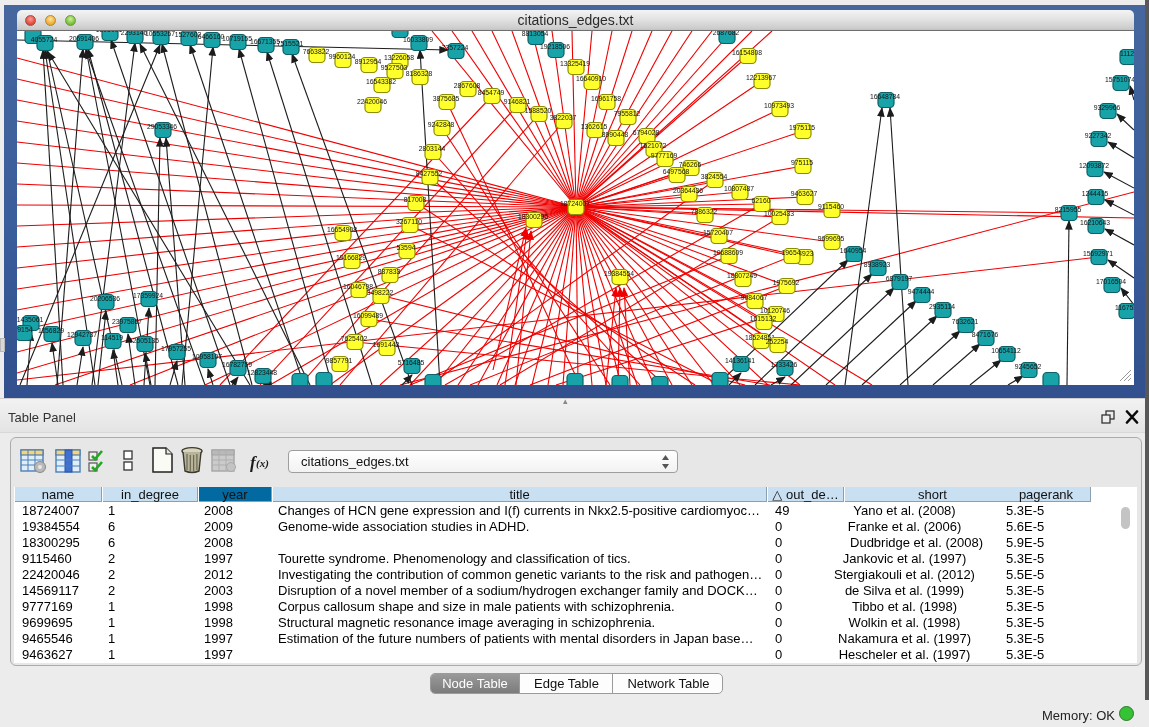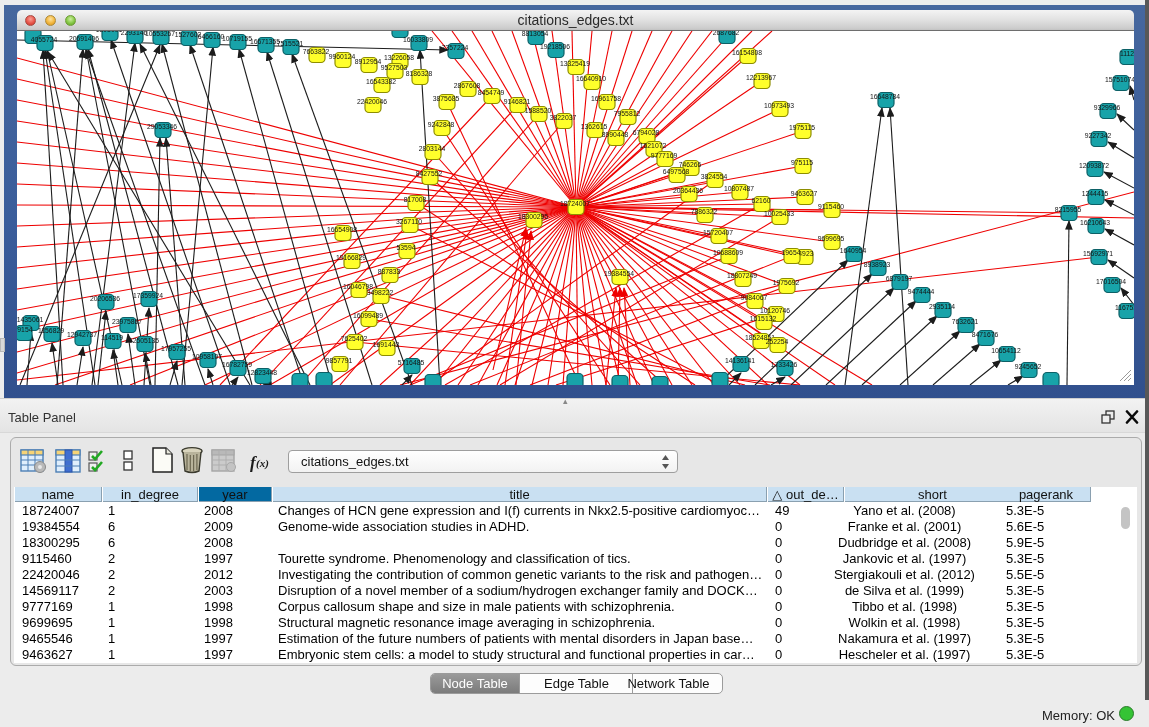--- a/index.html
+++ b/index.html
@@ -555,29 +555,29 @@
       <span style="position:absolute;left:761px">49</span>
       <span style="position:absolute;left:812px;width:157px;text-align:center">Yano et al. (2008)</span>
       <span style="position:absolute;left:992px">5.3E-5</span>
     </div>
     <div style="position:absolute;left:0;top:32px;width:1123px;height:16px;font-size:13px;color:#000;white-space:nowrap">
       <span style="position:absolute;left:8px">19384554</span>
       <span style="position:absolute;left:94px">6</span>
       <span style="position:absolute;left:190px">2009</span>
       <span style="position:absolute;left:264px">Genome-wide association studies in ADHD.</span>
       <span style="position:absolute;left:761px">0</span>
-      <span style="position:absolute;left:812px;width:157px;text-align:center">Franke et al. (2001)</span>
+      <span style="position:absolute;left:812px;width:157px;text-align:center">Franke et al. (2006)</span>
       <span style="position:absolute;left:992px">5.6E-5</span>
     </div>
     <div style="position:absolute;left:0;top:48px;width:1123px;height:16px;font-size:13px;color:#000;white-space:nowrap">
       <span style="position:absolute;left:8px">18300295</span>
       <span style="position:absolute;left:94px">6</span>
       <span style="position:absolute;left:190px">2008</span>
       <span style="position:absolute;left:761px">0</span>
-      <span style="position:absolute;left:812px;width:157px;text-align:center">Dudbridge et al. (2008)</span>
+      <span style="position:absolute;left:812px;width:157px;text-align:right">Dudbridge et al. (2008)</span>
       <span style="position:absolute;left:992px">5.9E-5</span>
     </div>
     <div style="position:absolute;left:0;top:64px;width:1123px;height:16px;font-size:13px;color:#000;white-space:nowrap">
       <span style="position:absolute;left:8px">9115460</span>
       <span style="position:absolute;left:94px">2</span>
       <span style="position:absolute;left:190px">1997</span>
       <span style="position:absolute;left:264px">Tourette syndrome. Phenomenology and classification of tics.</span>
       <span style="position:absolute;left:761px">0</span>
       <span style="position:absolute;left:812px;width:157px;text-align:center">Jankovic et al. (1997)</span>
       <span style="position:absolute;left:992px">5.3E-5</span>
@@ -624,30 +624,29 @@
       <span style="position:absolute;left:190px">1997</span>
       <span style="position:absolute;left:264px">Estimation of the future numbers of patients with mental disorders in Japan base…</span>
       <span style="position:absolute;left:761px">0</span>
       <span style="position:absolute;left:812px;width:157px;text-align:center">Nakamura et al. (1997)</span>
       <span style="position:absolute;left:992px">5.3E-5</span>
     </div>
     <div style="position:absolute;left:0;top:160px;width:1123px;height:16px;font-size:13px;color:#000;white-space:nowrap">
       <span style="position:absolute;left:8px">9463627</span>
       <span style="position:absolute;left:94px">1</span>
       <span style="position:absolute;left:190px">1997</span>
-      <span style="position:absolute;left:264px">Embryonic stem cells: a model to study structural and functional properties in car…</span>
       <span style="position:absolute;left:761px">0</span>
       <span style="position:absolute;left:812px;width:157px;text-align:center">Hescheler et al. (1997)</span>
       <span style="position:absolute;left:992px">5.3E-5</span>
     </div>
 </div>
 
 <div class="abs" style="left:1121px;top:507px;width:9px;height:22px;background:#c4c4c4;border-radius:5px"></div>
 
 <div class="abs" style="left:430px;top:673px;width:293px;height:21px;border:1px solid #9b9b9b;border-radius:5px;background:#fdfdfd;overflow:hidden;font-size:13px">
   <div class="abs" style="left:0;top:0;width:89px;height:21px;background:linear-gradient(180deg,#9a9a9a,#787878);color:#fff;text-align:center;line-height:20px;border-right:1px solid #9b9b9b">Node Table</div>
-  <div class="abs" style="left:90px;top:0;width:112px;height:21px;color:#111;text-align:center;line-height:20px;border-right:1px solid #9b9b9b">Edge Table</div>
+  <div class="abs" style="left:90px;top:0;width:92px;height:21px;color:#111;text-align:center;line-height:20px;border-right:1px solid #9b9b9b">Edge Table</div>
   <div class="abs" style="left:182px;top:0;width:111px;height:21px;color:#111;text-align:center;line-height:20px">Network Table</div>
 </div>
 
 <div class="abs" style="left:1040px;top:708px;width:75px;text-align:right;font-size:13px;color:#222">Memory: OK</div>
 <div class="abs" style="left:1119px;top:706px;width:15px;height:15px;border-radius:50%;background:#35c335;border:1.5px solid #2a7a2a"></div>
 
 <div class="abs" style="left:1145px;top:0;width:4px;height:700px;background:#585858"></div>
 </body></html>

